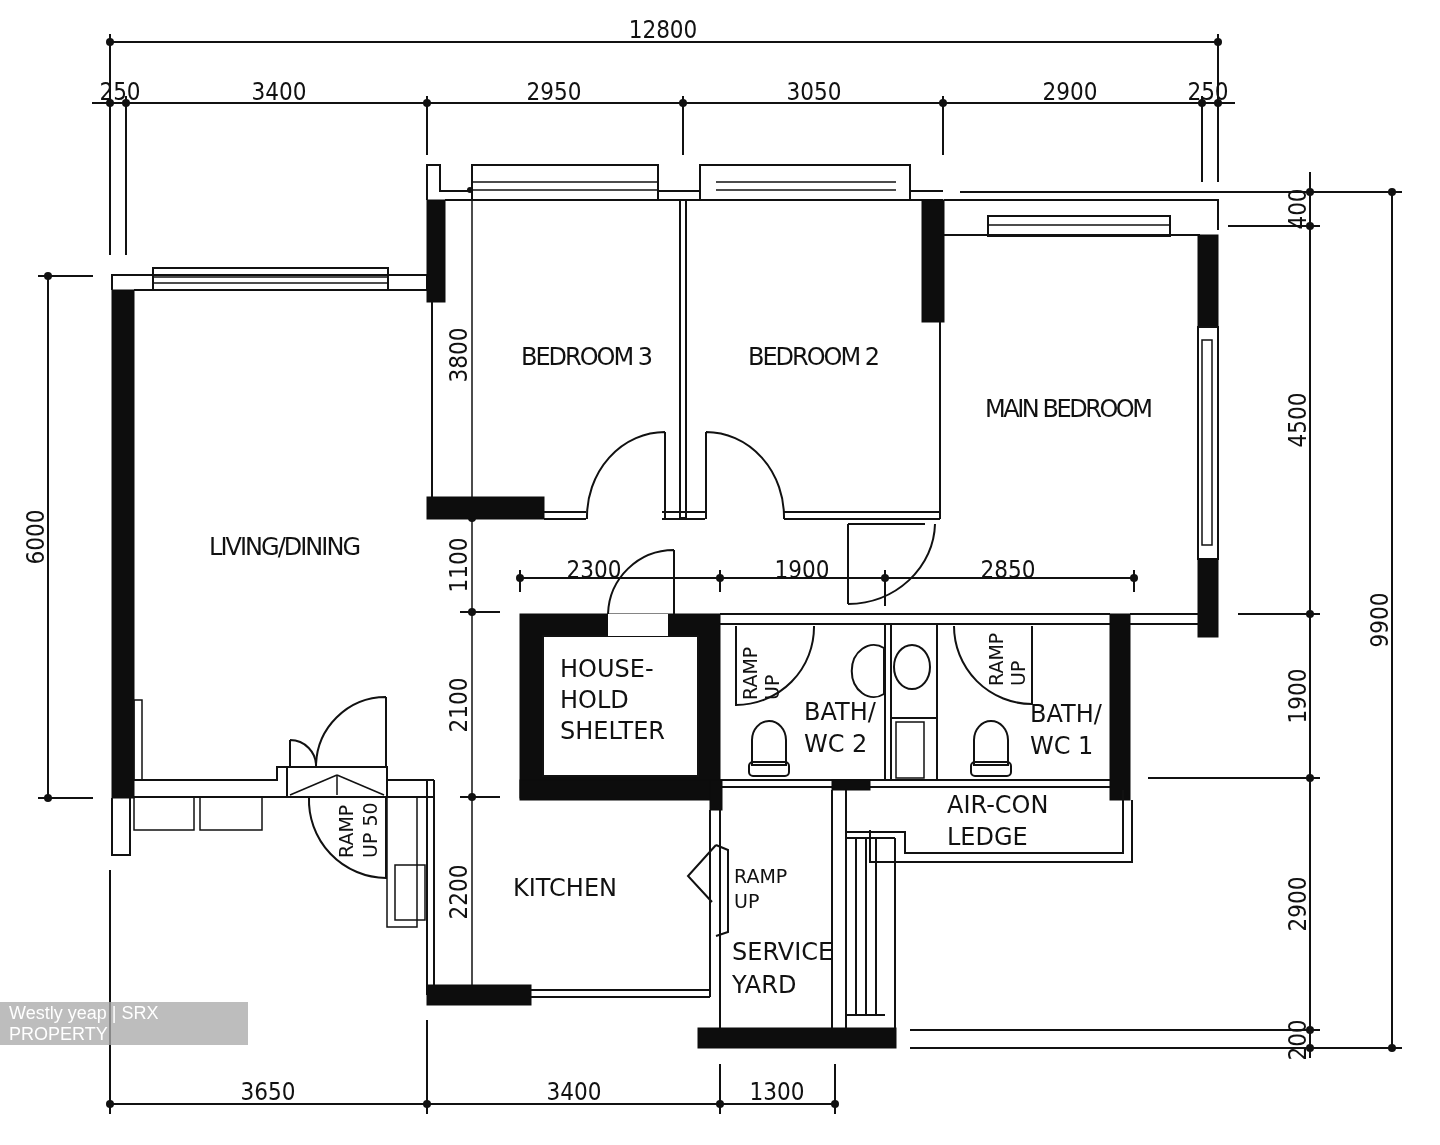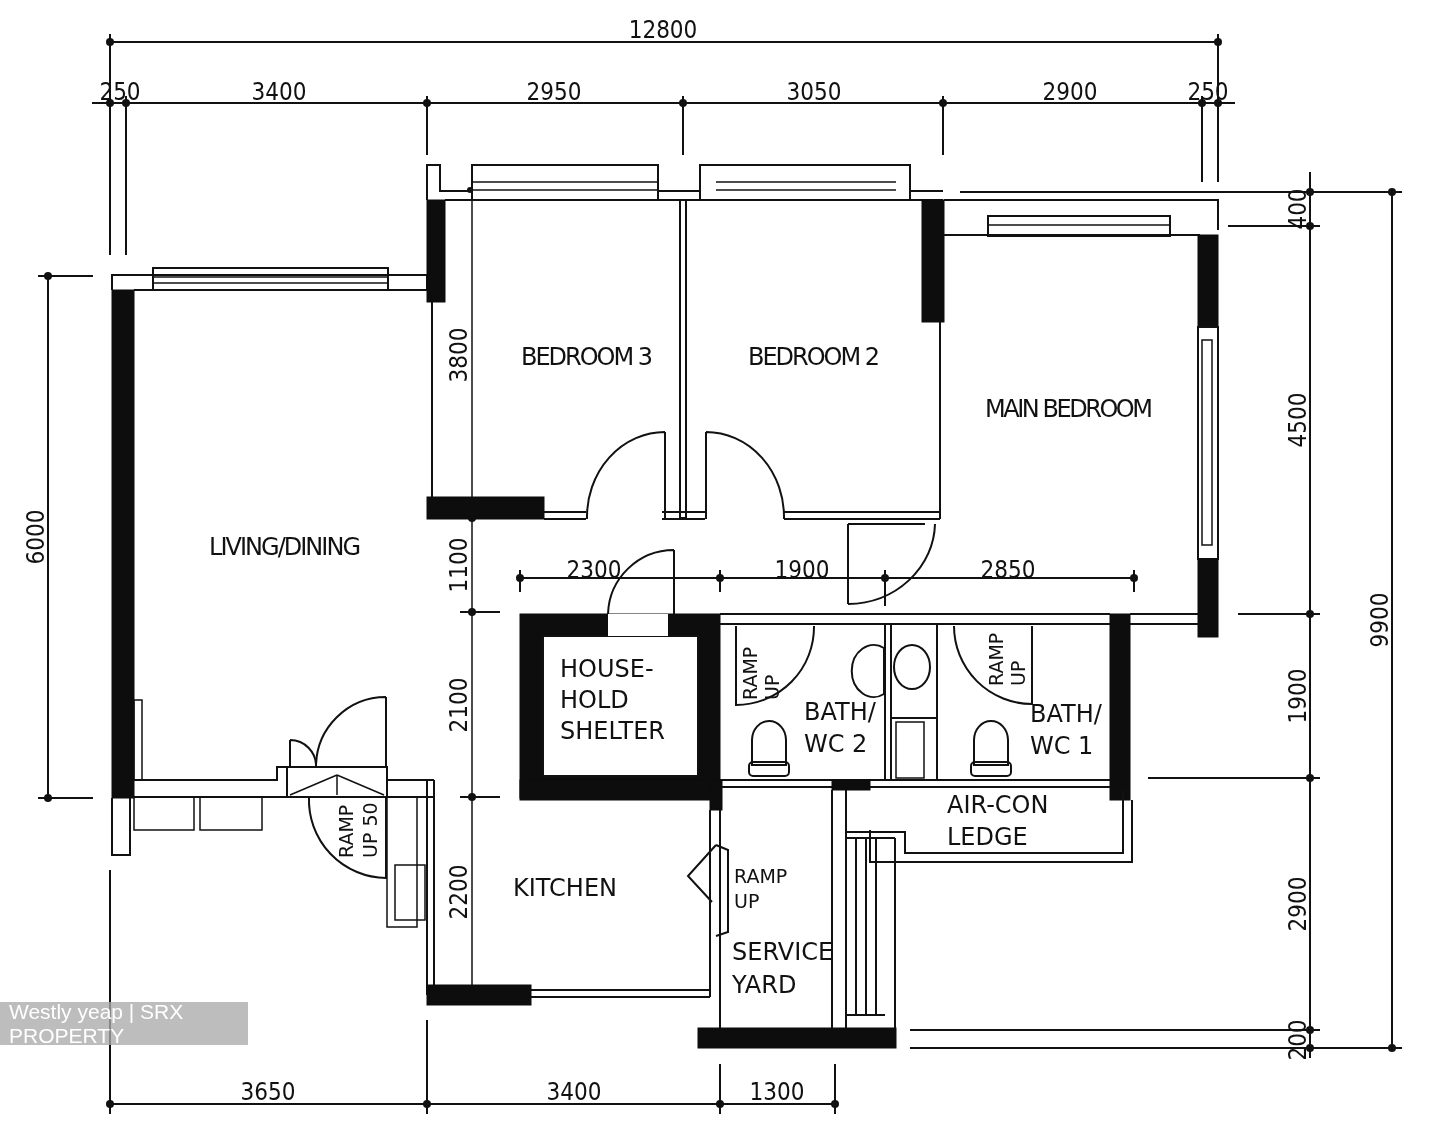--- a/index.html
+++ b/index.html
@@ -8,21 +8,21 @@
   .ln { stroke: #111; stroke-width: 2; fill: none; }
   .ln-thin { stroke: #111; stroke-width: 1.5; fill: none; }
   .wall { fill: #0d0d0d; stroke: #0d0d0d; stroke-width: 1; }
   .dot { fill: #111; }
   .lbl { font-family: "DejaVu Sans", sans-serif; font-size: 24px; fill: #111; font-stretch: condensed; }
   .room { font-family: "DejaVu Sans", sans-serif; font-size: 24px; fill: #111; }
   .small { font-family: "DejaVu Sans", sans-serif; font-size: 19px; fill: #111; }
   .watermark {
     position: absolute; left: 0; top: 1002px; width: 248px; height: 43px;
     background: rgba(170,170,170,0.78); color: #ffffff;
-    font-family: "Liberation Sans", sans-serif; font-size: 21px;
+    font-family: "Liberation Sans", sans-serif; font-size: 18px;
     display: flex; align-items: center; padding-left: 9px; box-sizing: border-box;
   }
 </style>
 </head>
 <body>
 
 <svg id="plan" viewBox="0 0 1440 1145" xmlns="http://www.w3.org/2000/svg">
 
   <g>
 

